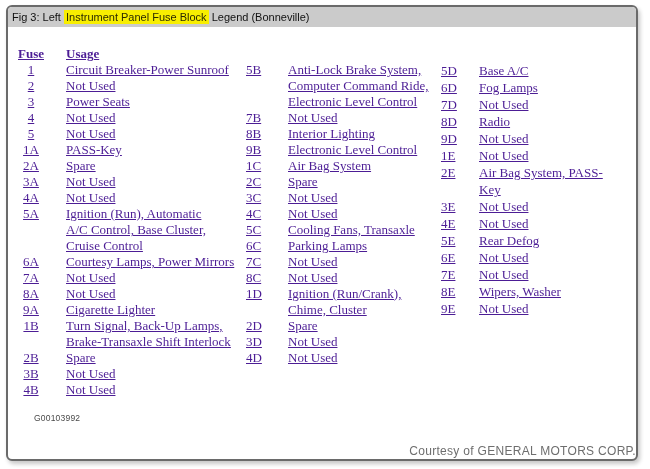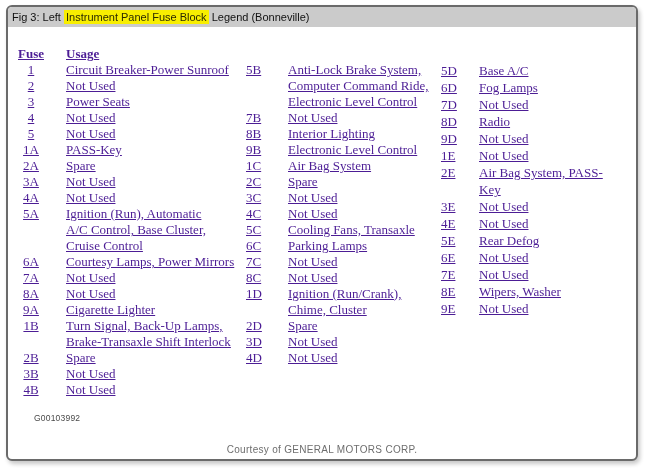--- a/index.html
+++ b/index.html
@@ -31,22 +31,22 @@
   .c1 .hdr .fuse { text-align:center; }
   .c2 .fuse { width:26px; text-align:left; padding-left:2px; }
   .c2 .usage { width:162px; padding-left:18px; }
   .c3 .fuse { width:22px; text-align:left; padding-left:1px; }
   .c3 .usage { width:152px; padding-left:17px; }
   .usage { white-space:pre-line; }
   .figcode {
     position:absolute; left:9px; top:406px; font-size:8.5px; color:#4a4a4a; letter-spacing:0.2px;margin-left:17px;
   }
   .courtesy {
-    position:absolute; left:0; top:437px; width:100%; text-align:center;
-    font-size:10px; color:#6e6e6e; letter-spacing:0.3px;
+    position:absolute; left:0; top:437px; width:100%; text-align:right;
+    font-size:12px; color:#6e6e6e; letter-spacing:0.3px;
   }
 </style>
 </head>
 <body>
 
 <div class="page">
   <div class="panel">
 
     <div class="titlebar"><span>Fig 3: Left </span><span class="hl">Instrument Panel Fuse Block</span><span> Legend (Bonneville)</span></div>
 

